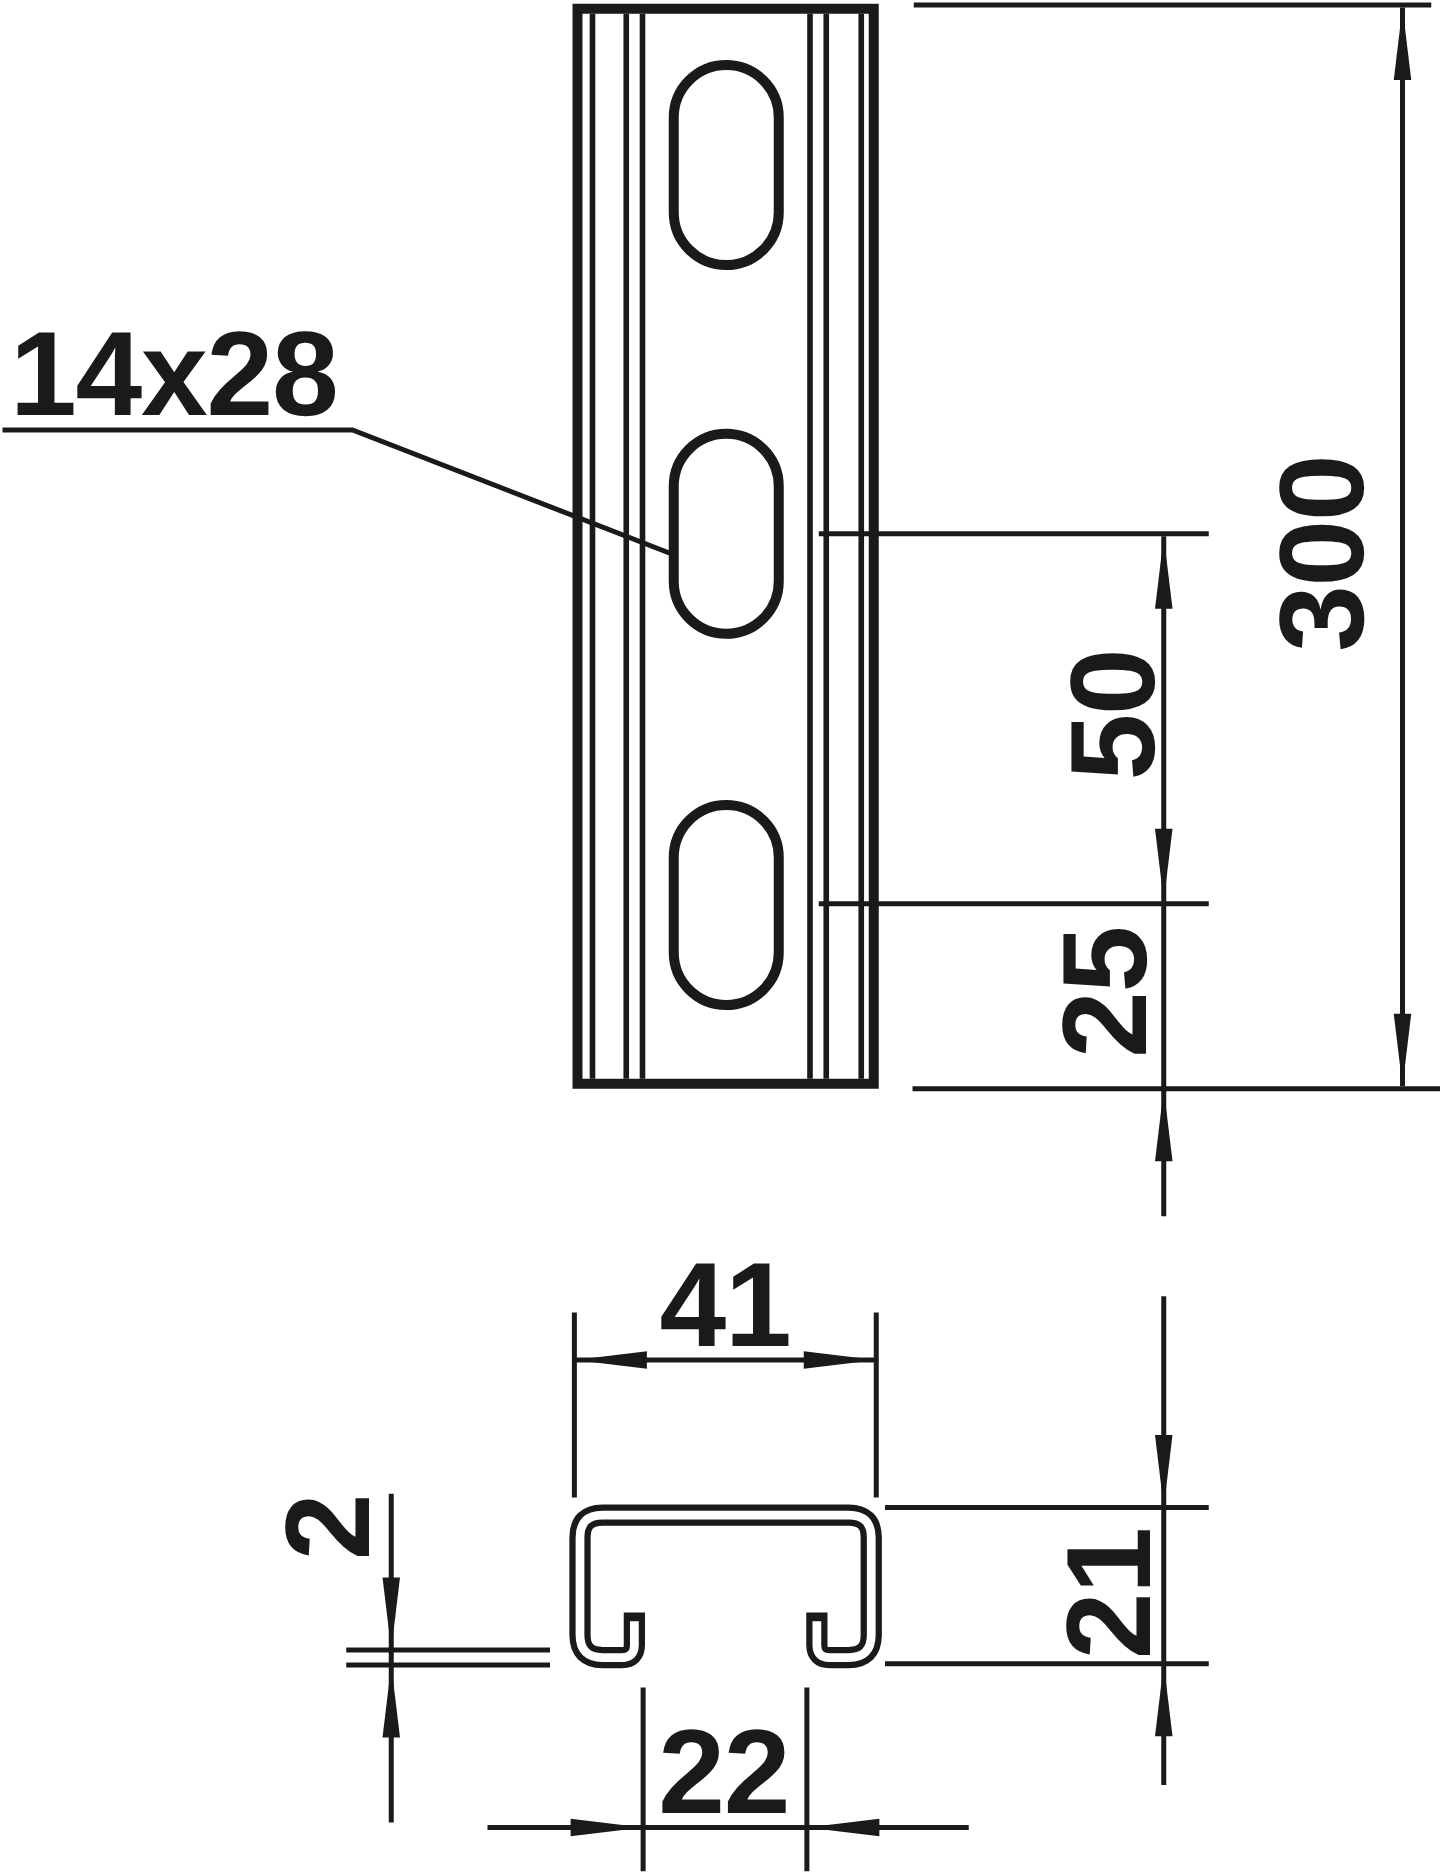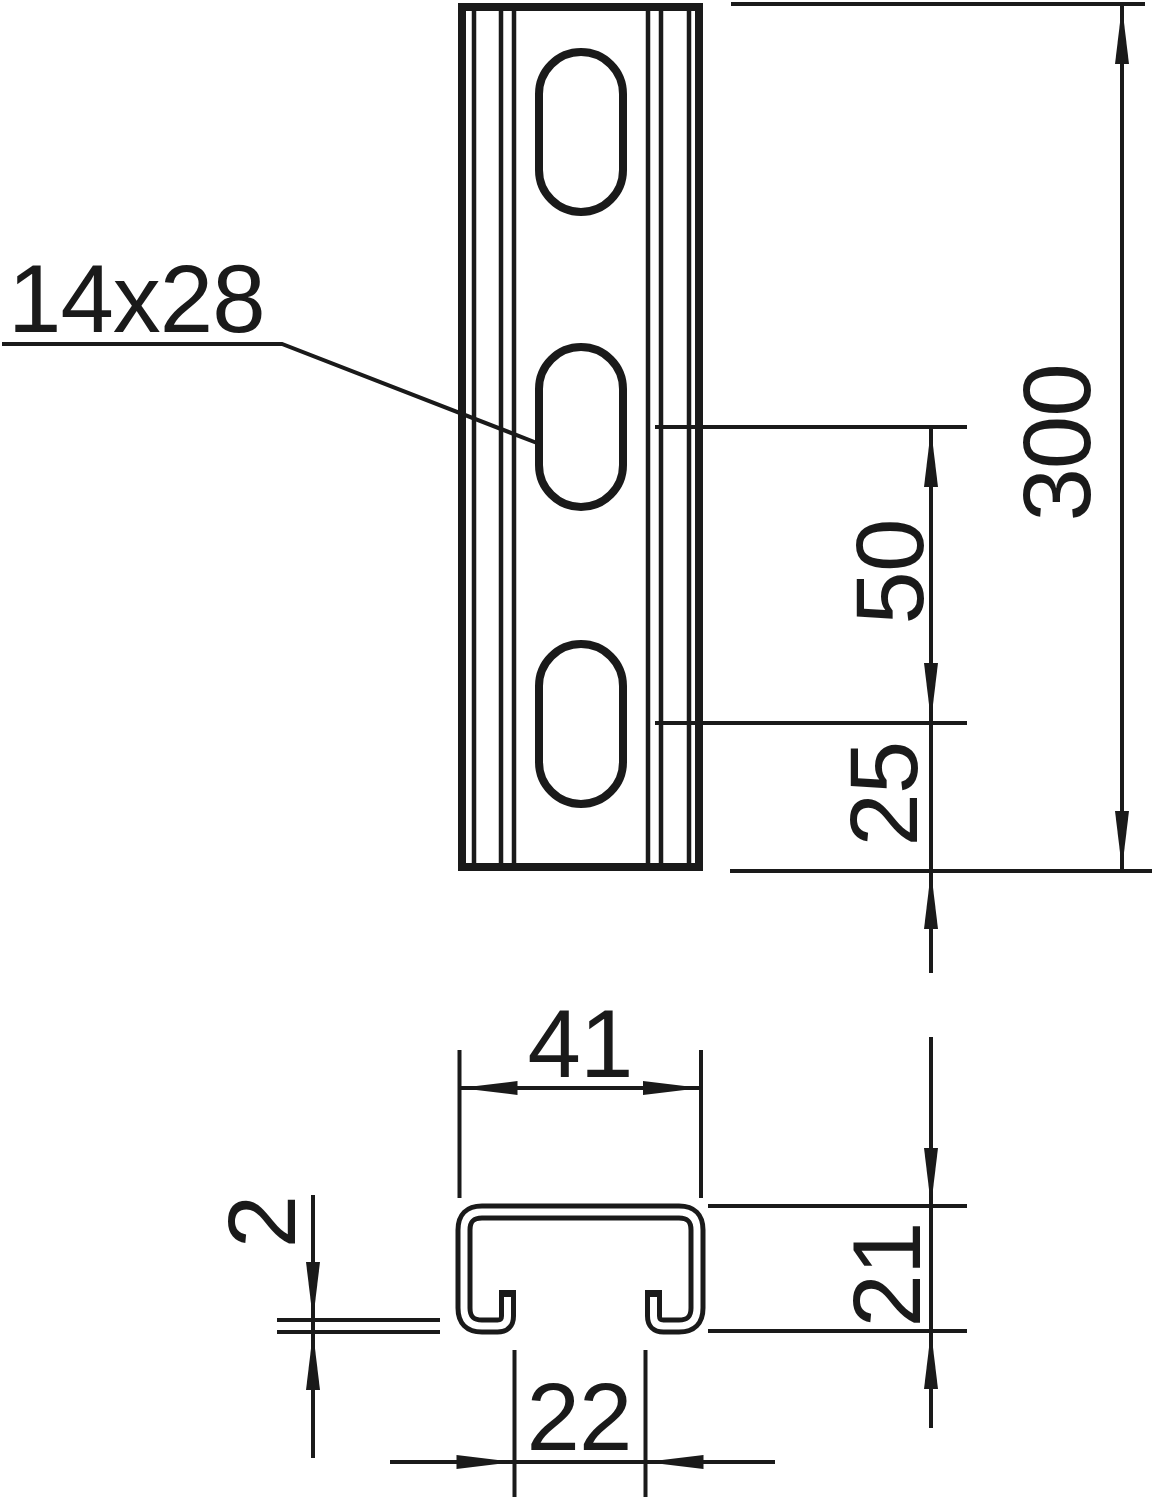--- a/index.html
+++ b/index.html
@@ -1,20 +1,21 @@
 <!DOCTYPE html>
 <html style="--line-color: #1a1a1a; --bg-color: #ffffff;"><head>
 <meta charset="utf-8">
 <style>
   html, body { margin: 0; padding: 0; background: #ffffff; }
   .stage {
     position: relative;
     width: 1009px; height: 1500px;
     background: var(--bg-color, #ffffff);
     font-family: "Liberation Sans", sans-serif;
+    font-weight: bold;
   }
   svg { display: block; }
   .thick   { stroke: var(--line-color,#1a1a1a); stroke-width: 8;   fill: none; }
   .thin    { stroke: var(--line-color,#1a1a1a); stroke-width: 4.5; fill: none; }
   .dimline { stroke: var(--line-color,#1a1a1a); stroke-width: 4;   fill: none; }
   .metal-outer { stroke: var(--line-color,#1a1a1a); stroke-width: 17; fill: none; }
   .metal-inner { stroke: #ffffff; stroke-width: 7; fill: none; }
   .arrow  { fill: var(--line-color,#1a1a1a); stroke: none; }
   .dimtext {
     fill: var(--line-color,#1a1a1a);

